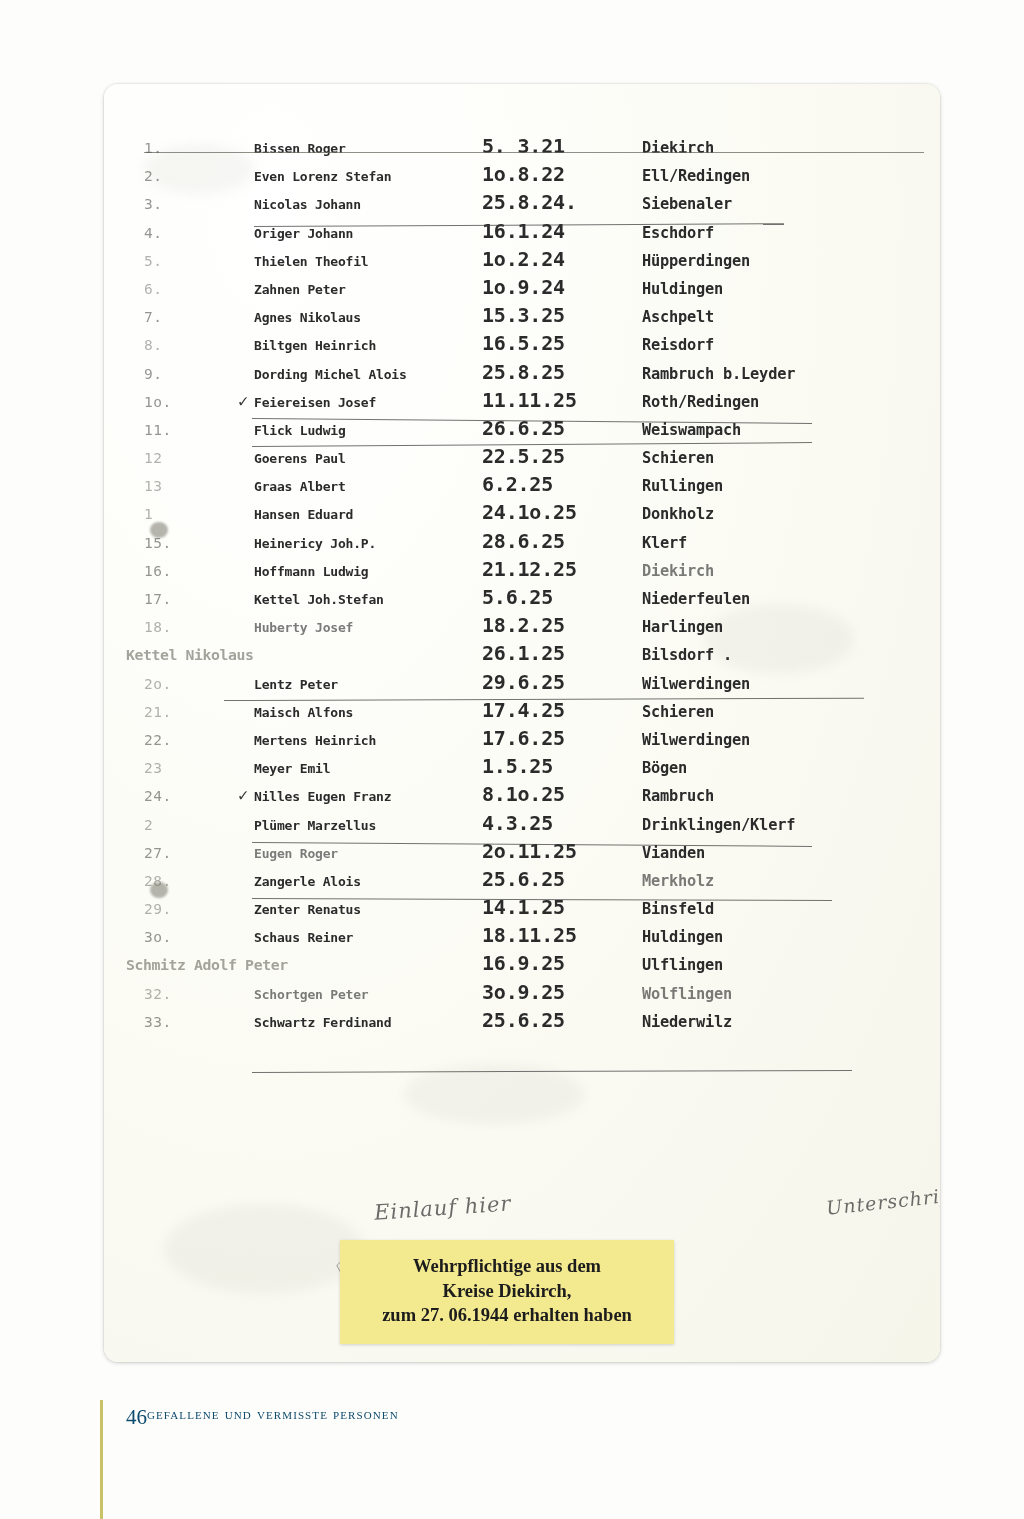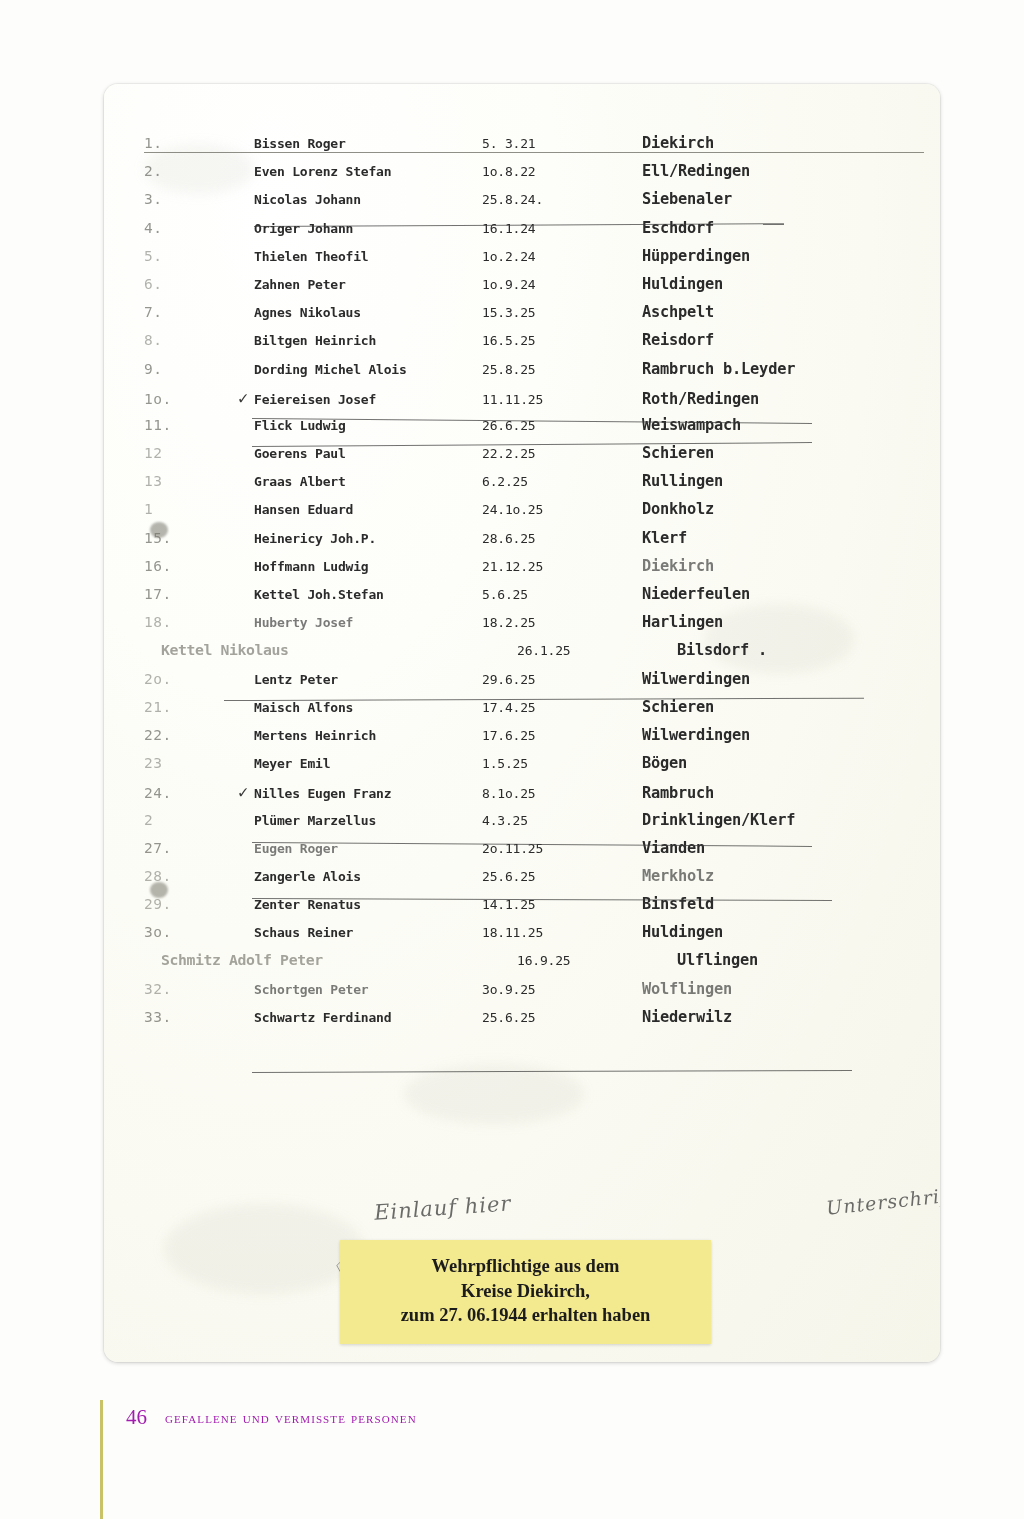--- a/index.html
+++ b/index.html
@@ -88,22 +88,22 @@
     text-align: center;
   }
   .c-name {
     width: 228px;
     font-size: 13px;
     font-weight: bold;
     letter-spacing: -0.2px;
   }
   .c-date {
     width: 160px;
-    font-size: 13px;
-    font-weight: normal;
+    font-size: 20px;
+    font-weight: bold;
     letter-spacing: -0.2px;
   }
   .c-place {
     flex: 1;
     font-size: 15.3px;
     font-weight: bold;
     letter-spacing: -0.2px;
   }
 
   
@@ -132,21 +132,20 @@
 
   
   .c-num.wide-name {
     width: 106px;
     font-family: "DejaVu Sans Mono", monospace;
     font-size: 14.8px;
     font-weight: bold;
     color: #6d6d64;
     padding-left: 0px;
     letter-spacing: -0.4px;
-    margin-left: 35px;
   }
 
   
   .pen-line {
     position: absolute;
     height: 1.4px;
     background: #3c3c3c;
     opacity: .72;
     transform-origin: left center;
   }
@@ -171,43 +170,42 @@
   }
   .hw-left  { left: 270px; top: 1112px; }
   .hw-right { left: 722px; top: 1106px; font-size: 19px; transform: rotate(-6deg); }
   .hw-mark  { left: 228px; top: 1168px; font-size: 26px; transform: rotate(8deg); opacity:.6; }
 
   
   .caption {
     position: absolute;
     left: 340px;
     top: 1240px;
-    width: 371px;
+    width: 334px;
     padding: 14px 10px 16px;
     background: #f3e98f;
     box-shadow: 0 1px 3px rgba(0,0,0,.16);
     text-align: center;
     font-family: "Liberation Serif", serif;
     font-weight: bold;
     font-size: 18.5px;
     line-height: 1.33;
     color: #1c1c1c;
     box-sizing: border-box;
   }
   .caption span { display: block; }
 
   
   .footer {
     position: absolute;
     left: 126px;
     top: 1405px;
     display: flex;
-    align-items: center;
-    gap: 18px;
-    color: #a21caf;
+    align-items: flex-start;
+    color: #0c4a6e;
   }
   .folio {
     font-family: "Liberation Serif", serif;
     font-size: 21px;
   }
   .foot-title {
     font-family: "Liberation Serif", serif;
     font-size: 16px;
     letter-spacing: 1.1px;
     font-variant: small-caps;
@@ -320,21 +318,21 @@
           <div class="c-check"></div>
           <div class="c-name">Flick Ludwig</div>
           <div class="c-date">26.6.25</div>
           <div class="c-place">Weiswampach</div>
         </div>
 
         <div class="row">
           <div class="c-num fainter">12</div>
           <div class="c-check"></div>
           <div class="c-name">Goerens Paul</div>
-          <div class="c-date">22.2.25</div>
+          <div class="c-date">22.5.25</div>
           <div class="c-place">Schieren</div>
         </div>
 
         <div class="row">
           <div class="c-num fainter">13</div>
           <div class="c-check"></div>
           <div class="c-name">Graas Albert</div>
           <div class="c-date">6.2.25</div>
           <div class="c-place">Rullingen</div>
         </div>

